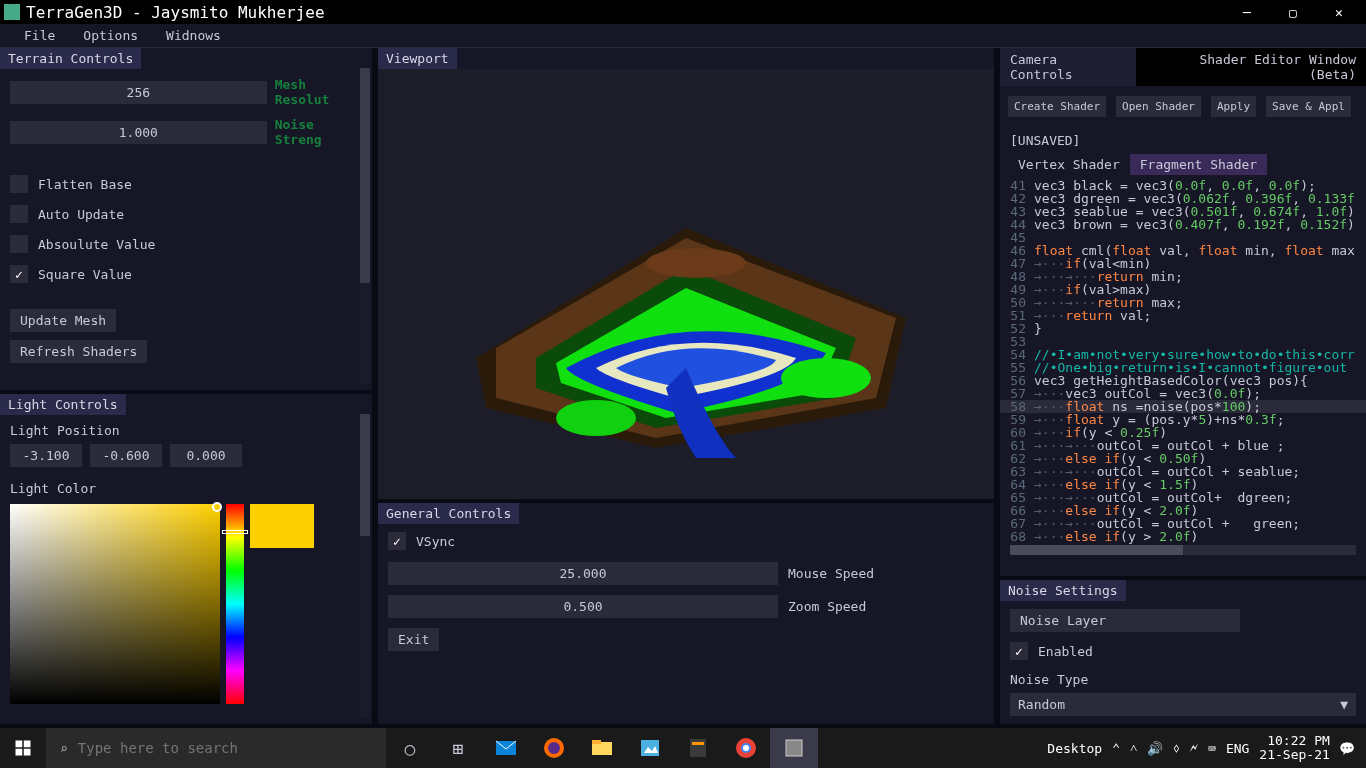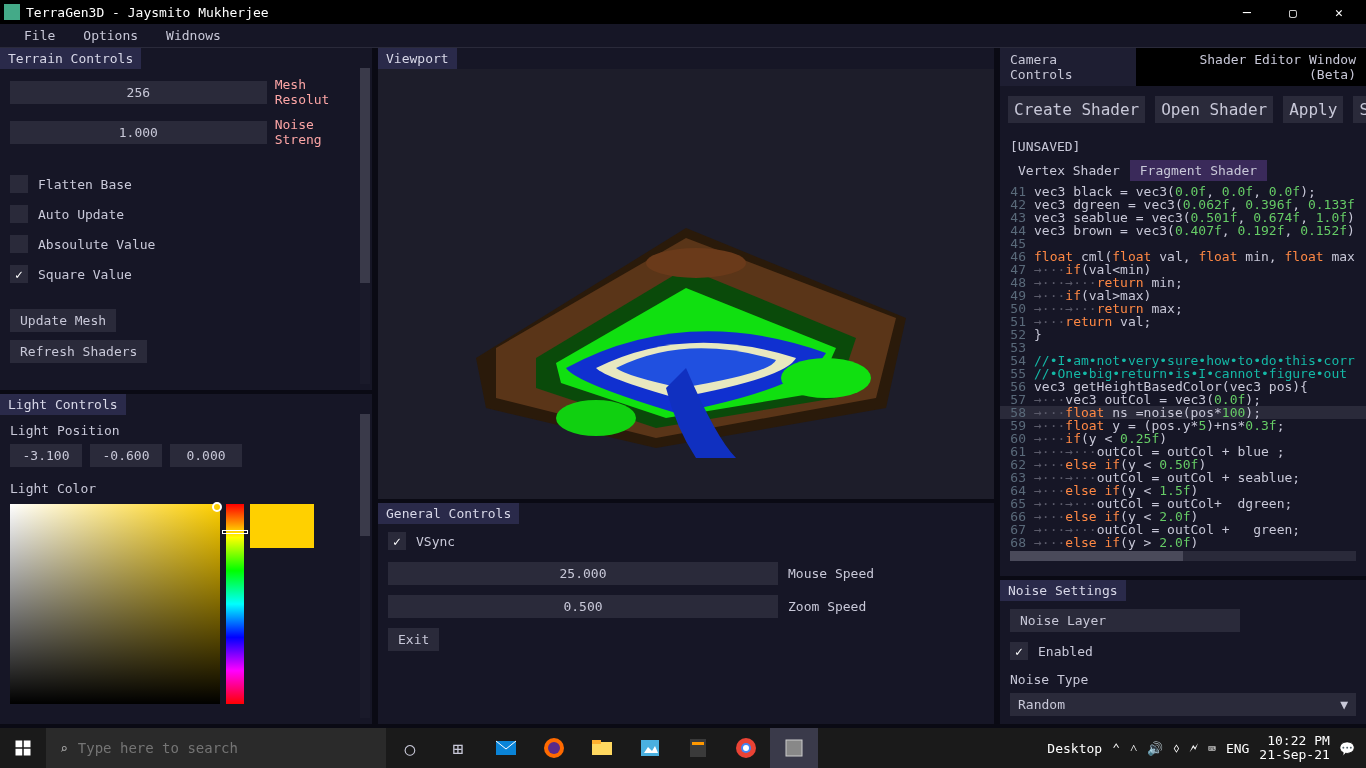--- a/index.html
+++ b/index.html
@@ -1,41 +1,41 @@
 <!DOCTYPE html>
 <html><head>
 <meta charset="utf-8">
 <style>
 * { margin: 0; padding: 0; box-sizing: border-box; font-family: 'Consolas', monospace; font-size: 13px; }
 body { background: #0a0a14; color: #c8c8d8; width: 1366px; height: 768px; overflow: hidden; position: relative; }
 
 
 .titlebar { background: #000; height: 24px; display: flex; align-items: center; padding: 0 4px; }
 .titlebar .icon { width: 16px; height: 16px; background: #4a8; margin-right: 6px; }
-.titlebar .title { color: #fff; flex: 1; font-size: 13px; }
+.titlebar .title { color: #fff; flex: 1; font-size: 16px; }
 .titlebar .winbtn { width: 46px; height: 24px; display: flex; align-items: center; justify-content: center; color: #fff; cursor: pointer; }
 
 
 .menubar { background: #161626; height: 24px; display: flex; align-items: center; padding: 0 10px; border-bottom: 1px solid #2a2a3a; }
 .menubar .mitem { padding: 2px 14px; cursor: pointer; color: #c8c8d8; }
 
 
 .workspace { display: flex; height: calc(100% - 24px - 24px - 40px); }
 .col-left { width: 372px; display: flex; flex-direction: column; }
 .col-mid { flex: 1; display: flex; flex-direction: column; margin: 0 6px; }
 .col-right { width: 366px; display: flex; flex-direction: column; }
 
 .panel { background: #161626; margin-bottom: 4px; position: relative; }
 .panel-title { background: #2a2a4a; color: #d8d8e8; padding: 3px 8px; font-size: 13px; display: inline-block; }
 .panel-body { padding: 8px 10px; }
 
 
 .numrow { display: flex; align-items: center; margin-bottom: 10px; gap: 8px; }
 .numinput { background: #2a2a3a; color: #c8c8d8; border: none; text-align: center; padding: 4px 0; width: 276px; }
-.numlabel { color: #fca5a5; }
+.numlabel { color: #15803d; font-weight: bold; }
 
 
 .checkrow { display: flex; align-items: center; margin-bottom: 12px; gap: 10px; }
 .checkbox { width: 18px; height: 18px; background: #2a2a3a; display: flex; align-items: center; justify-content: center; cursor: pointer; }
 .checkbox.checked::after { content: '✓'; color: #fff; font-weight: bold; }
 
 
 .btn { background: #2a2a3a; color: #c8c8d8; padding: 4px 10px; border: none; cursor: pointer; margin-right: 4px; }
 
 
@@ -59,21 +59,21 @@
 .gcrow { display: flex; align-items: center; margin-bottom: 10px; gap: 10px; }
 .gcrow .numinput { width: 390px; }
 
 
 .tabs { display: flex; background: #161626; }
 .tab { padding: 4px 10px; cursor: pointer; background: #1e1e32; }
 .tab.active { background: #000000; text-align: right; }
 
 
 .shader-btns { display: flex; gap: 6px; padding: 10px 8px; flex-wrap: nowrap; overflow: hidden; }
-.shader-btns .btn { font-size: 16px; white-space: nowrap; padding: 4px 6px; }
+.shader-btns .btn { font-size: 11px; white-space: nowrap; padding: 4px 6px; }
 .unsaved { padding: 6px 10px; color: #c8c8d8; }
 .code-tabs { display: flex; padding: 0 8px; }
 .code-tab { padding: 3px 10px; cursor: pointer; }
 .code-tab.active { background: #3a2a5a; }
 .code-editor { font-size: 12px; padding: 4px 0; height: 370px; overflow: hidden; position: relative; }
 .code-line { display: flex; white-space: pre; line-height: 13px; }
 .code-line.hl { background: #2a2a3a; }
 .line-num { width: 34px; text-align: right; color: #5a6a7a; padding-right: 8px; }
 .kw { color: #ff8844; }
 .num { color: #66cc66; }

